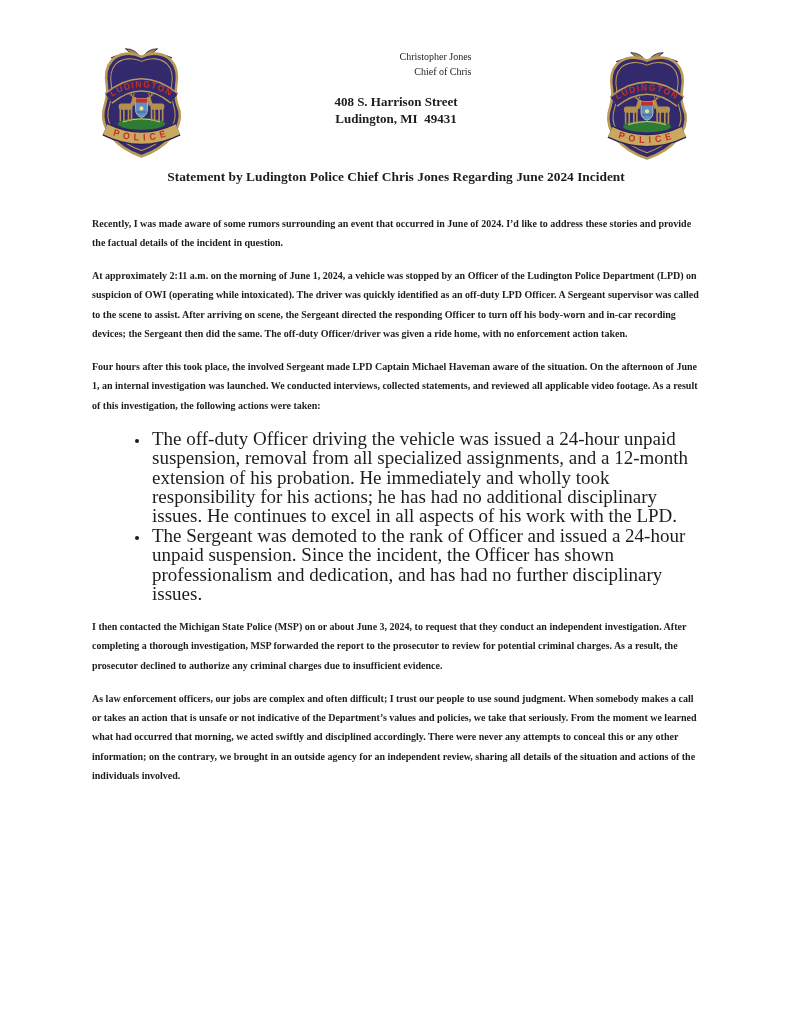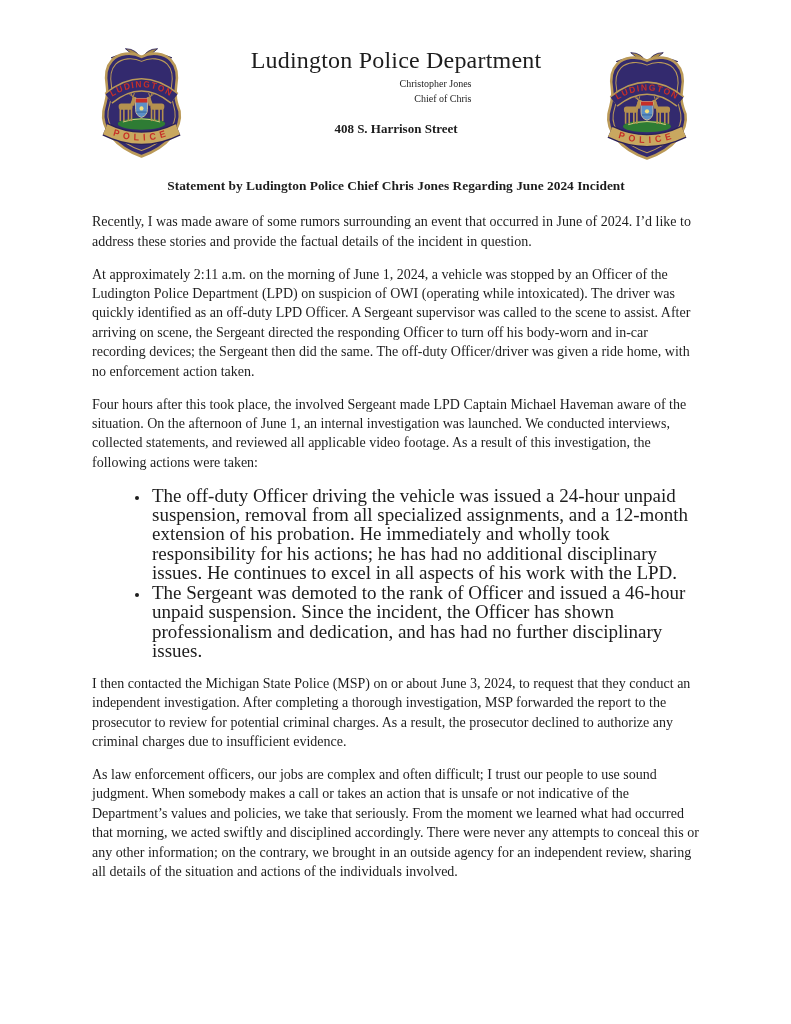--- a/index.html
+++ b/index.html
@@ -47,26 +47,27 @@
     line-height: 17.3px;
   }
   .addr-line { white-space: pre; }
   
   .statement { margin-top: 39px; }
   .statement-title {
     text-align: center;
     font-weight: bold;
     font-size: 13.4px;
     line-height: 19px;
-    margin-bottom: 17px;
+    margin-bottom: 28px;
   }
   .body-copy p {
-    font-size: 14px;
+    font-size: 10px;
     line-height: 19.4px;
     margin: 0 0 13.5px 0;
+    font-weight: bold;
   }
   .body-copy ul {
     margin: 0 0 13.5px 0;
     padding-left: 58px;
   }
   .body-copy li {
     font-size: 19px;
     line-height: 19.4px;
     padding-left: 2px;
   }
@@ -129,40 +130,40 @@
   </svg>
 
   <svg class="badge left" width="93" height="114" viewBox="0 0 110 126" preserveAspectRatio="none">
     <use href="#police-badge" width="110" height="126"></use>
   </svg>
   <svg class="badge right" width="94" height="112" viewBox="0 0 110 126" preserveAspectRatio="none">
     <use href="#police-badge" width="110" height="126"></use>
   </svg>
 
   <div class="header-text">
-    <div class="dept-title">Ludington Police Department</div>
     <div class="officials">
       <div class="official">
         <div>Christopher Jones</div>
         <div>Chief of Chris</div>
       </div>
     </div>
     <div class="address-block">
       <div class="addr-line">408 S. Harrison Street</div>
+      <div class="addr-line">Ludington, MI  49431</div>
     </div>
   </div>
 
   <div class="statement">
     <div class="statement-title">Statement by Ludington Police Chief Chris Jones Regarding June 2024 Incident</div>
     <div class="body-copy">
       <p>Recently, I was made aware of some rumors surrounding an event that occurred in June of 2024. I’d like to address these stories and provide the factual details of the incident in question.</p>
       <p>At approximately 2:11 a.m. on the morning of June 1, 2024, a vehicle was stopped by an Officer of the Ludington Police Department (LPD) on suspicion of OWI (operating while intoxicated). The driver was quickly identified as an off-duty LPD Officer. A Sergeant supervisor was called to the scene to assist. After arriving on scene, the Sergeant directed the responding Officer to turn off his body-worn and in-car recording devices; the Sergeant then did the same. The off-duty Officer/driver was given a ride home, with no enforcement action taken.</p>
       <p>Four hours after this took place, the involved Sergeant made LPD Captain Michael Haveman aware of the situation. On the afternoon of June 1, an internal investigation was launched. We conducted interviews, collected statements, and reviewed all applicable video footage. As a result of this investigation, the following actions were taken:</p>
       <ul>
         <li>The off-duty Officer driving the vehicle was issued a 24-hour unpaid suspension, removal from all specialized assignments, and a 12-month extension of his probation. He immediately and wholly took responsibility for his actions; he has had no additional disciplinary issues. He continues to excel in all aspects of his work with the LPD.</li>
-        <li>The Sergeant was demoted to the rank of Officer and issued a 46-hour unpaid suspension. Since the incident, the Officer has shown professionalism and dedication, and has had no further disciplinary issues.</li>
+        <li>The Sergeant was demoted to the rank of Officer and issued a 24-hour unpaid suspension. Since the incident, the Officer has shown professionalism and dedication, and has had no further disciplinary issues.</li>
       </ul>
       <p>I then contacted the Michigan State Police (MSP) on or about June 3, 2024, to request that they conduct an independent investigation. After completing a thorough investigation, MSP forwarded the report to the prosecutor to review for potential criminal charges. As a result, the prosecutor declined to authorize any criminal charges due to insufficient evidence.</p>
       <p>As law enforcement officers, our jobs are complex and often difficult; I trust our people to use sound judgment. When somebody makes a call or takes an action that is unsafe or not indicative of the Department’s values and policies, we take that seriously. From the moment we learned what had occurred that morning, we acted swiftly and disciplined accordingly. There were never any attempts to conceal this or any other information; on the contrary, we brought in an outside agency for an independent review, sharing all details of the situation and actions of the individuals involved.</p>
     </div>
   </div>
 
 </div>
 
 </body></html>

